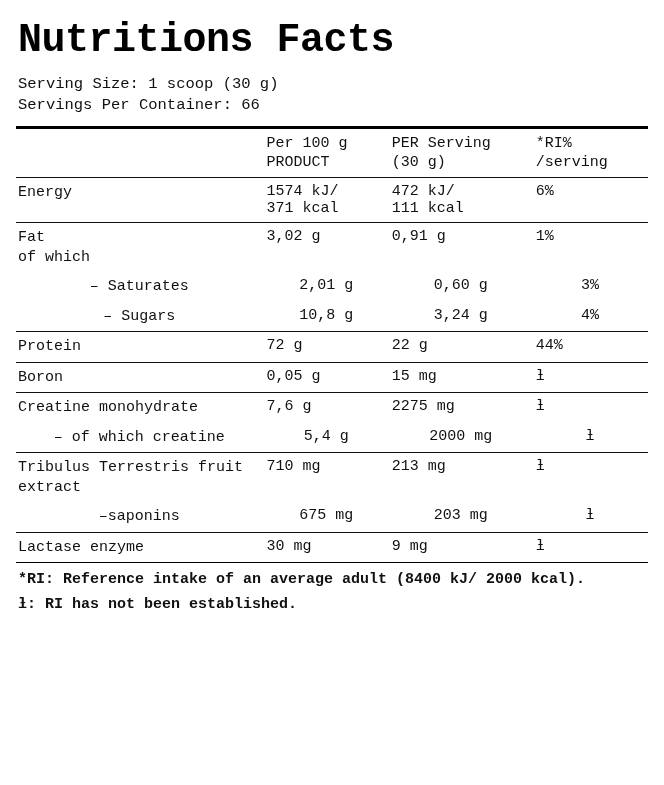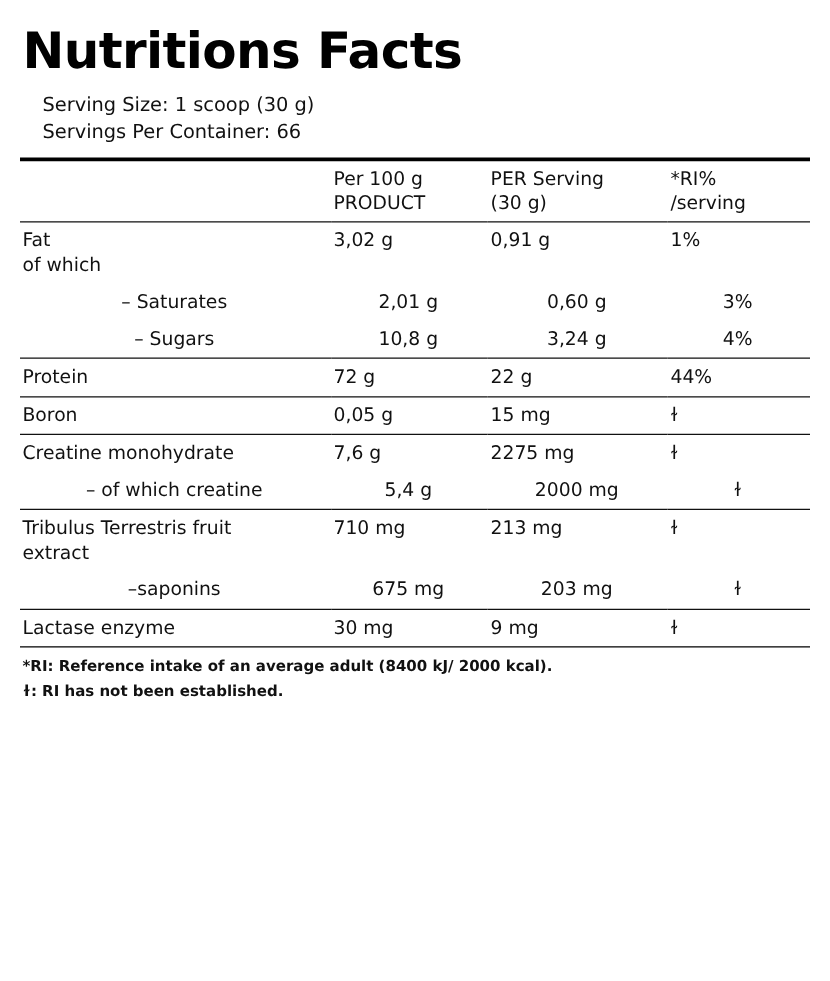--- a/index.html
+++ b/index.html
@@ -13,33 +13,34 @@
     font-family: "DejaVu Sans", sans-serif;
     color: #111111;
     -webkit-font-smoothing: antialiased;
   }
   .label {
     box-sizing: border-box;
     width: 664px;
     height: 785px;
     padding: 14px 16px 8px 16px;
     position: relative;
+    font-family: Liberation Mono, monospace;
   }
   .title {
     font-size: 40px;
     font-weight: bold;
     letter-spacing: -0.5px;
     line-height: 1.05;
     margin: 6px 0 12px 2px;
     color: #000;
   }
   .serving-line {
     font-size: 15.5px;
     line-height: 1.35;
-    margin-left: 18px;
+    margin-left: 2px;
     color: #111;
   }
   .rule-thick {
     border-top: 3px solid #000;
     margin-top: 10px;
   }
   .rule-thin {
     border-top: 1.5px solid #000;
   }
   table.nf {
@@ -72,21 +73,21 @@
   }
   td.name { line-height: 1.3; }
   .sub-line {
     display: block;
   }
   .dagger {
     font-size: 15px;
   }
   .footnotes {
     margin-top: 6px;
-    font-size: 12px;
+    font-size: 15px;
     line-height: 1.5;
     font-weight: bold;
     color: #111;
     margin-left: 2px;
   }
   .footnotes div { margin-bottom: 2px; }
   .two-line td { padding-bottom: 2px; }
 </style>
 </head>
 <body>
@@ -113,20 +114,34 @@
           <span class="sub-line">(30 g)</span>
         </td>
         <td class="col-ri">
           <span class="sub-line">*RI%</span>
           <span class="sub-line">/serving</span>
         </td>
       </tr>
     </thead>
     <tbody>
 
+      <tr class="sep">
+        <td class="name">
+          <span class="sub-line">Energy</span>
+        </td>
+        <td>
+          <span class="sub-line">1574 kJ/</span>
+          <span class="sub-line">371 kcal</span>
+        </td>
+        <td>
+          <span class="sub-line">472 kJ/</span>
+          <span class="sub-line">111 kcal</span>
+        </td>
+        <td>6%</td>
+      </tr>
 
       <tr class="sep two-line">
         <td class="name">
           <span class="sub-line">Fat</span>
           <span class="sub-line">of which</span>
         </td>
         <td>3,02  g</td>
         <td>0,91 g</td>
         <td>1%</td>
       </tr>

